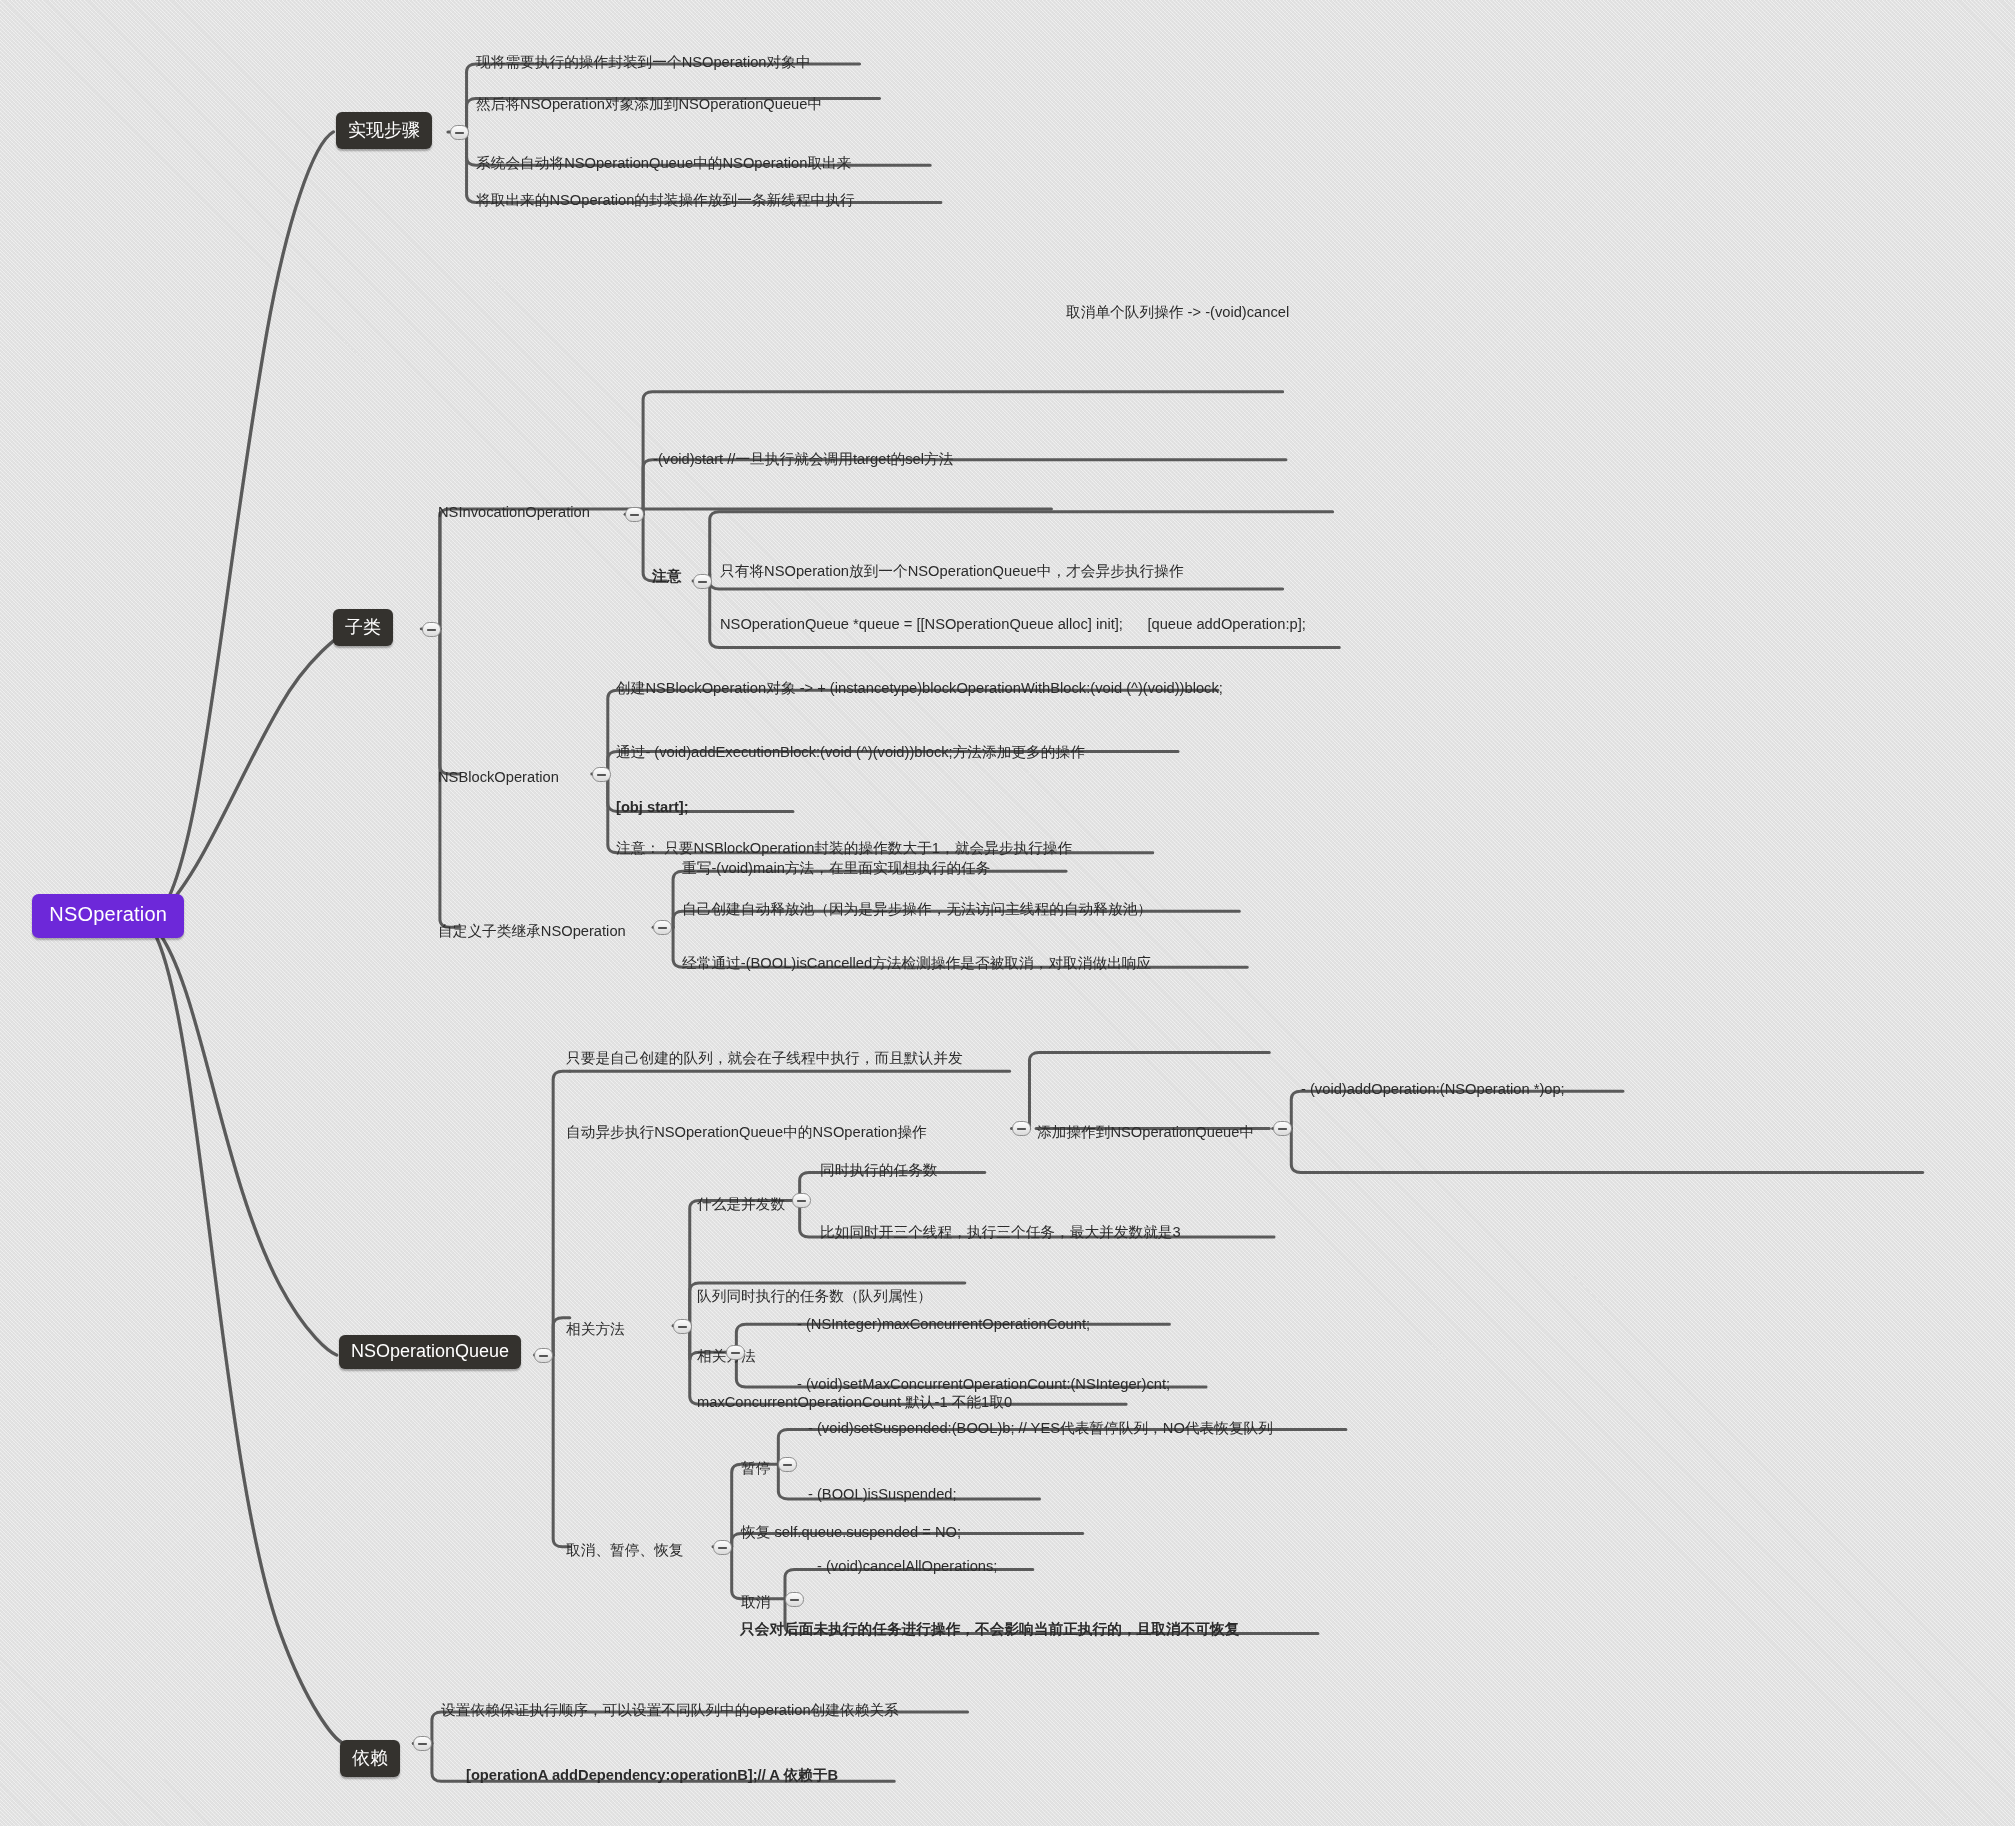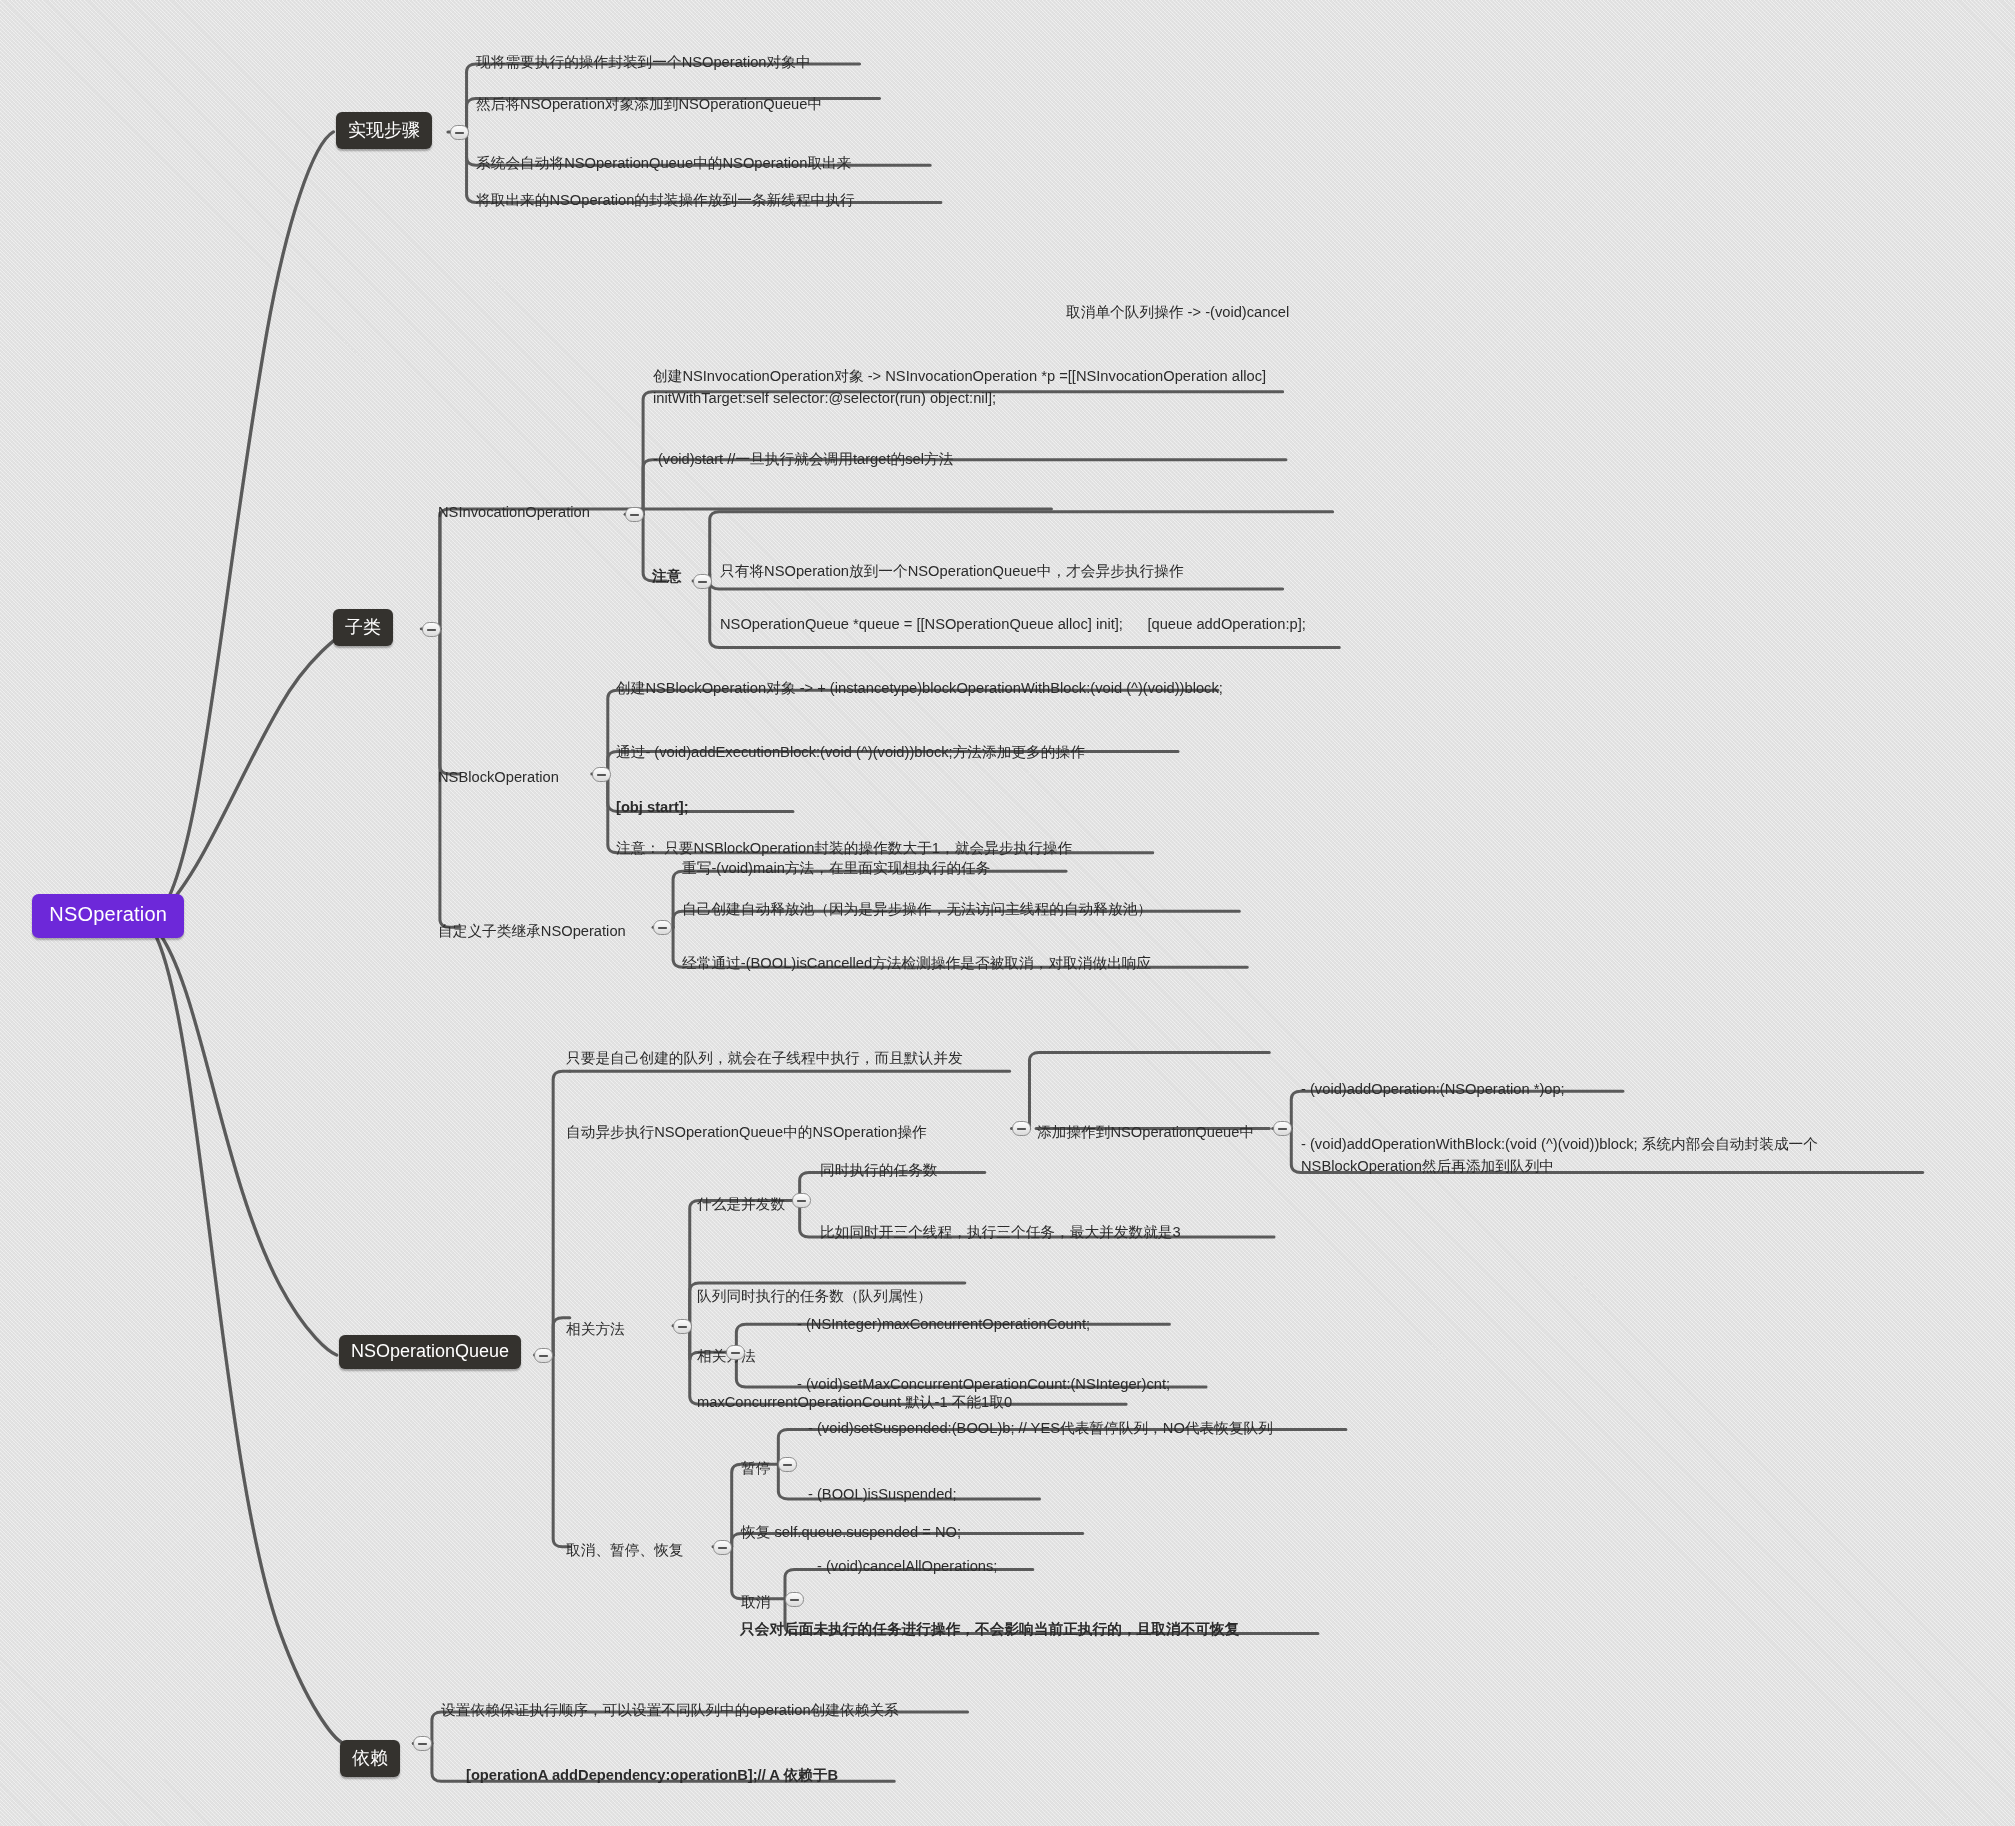--- a/index.html
+++ b/index.html
@@ -171,21 +171,20 @@
   <div class="node leaf" style="left:476px;top:189px;width:493px;">将取出来的NSOperation的封装操作放到一条新线程中执行</div>
 
   <div class="node lvl1" style="left:333px;top:609px;">子类</div>
   <div class="toggle" style="left:422px;top:622px;"></div>
 
   <div class="node leaf" style="left:1066px;top:301px;width:307px;">取消单个队列操作 -&gt; -(void)cancel</div>
 
   <div class="node leaf" style="left:438px;top:501px;">NSInvocationOperation</div>
   <div class="toggle" style="left:625px;top:507px;"></div>
 
-  <div class="node leaf" style="left:653px;top:365px;width:626px;">创建NSInvocationOperation对象 -&gt; NSInvocationOperation *p =[[NSInvocationOperation alloc] initWithTarget:self selector:@selector(run) object:nil];</div>
   <div class="node leaf" style="left:653px;top:448px;width:626px;">-(void)start //一旦执行就会调用target的sel方法</div>
 
   <div class="node leaf b" style="left:652px;top:565px;">注意</div>
   <div class="toggle" style="left:693px;top:574px;"></div>
 
   <div class="node leaf" style="left:720px;top:560px;width:600px;">只有将NSOperation放到一个NSOperationQueue中，才会异步执行操作</div>
   <div class="node leaf" style="left:720px;top:613px;width:600px;">NSOperationQueue *queue = [[NSOperationQueue alloc] init];      [queue addOperation:p];</div>
 
   <div class="node leaf" style="left:438px;top:766px;">NSBlockOperation</div>
   <div class="toggle" style="left:592px;top:767px;"></div>
@@ -206,21 +205,20 @@
   <div class="toggle" style="left:534px;top:1348px;"></div>
 
   <div class="node leaf" style="left:566px;top:1047px;width:600px;">只要是自己创建的队列，就会在子线程中执行，而且默认并发</div>
   <div class="node leaf" style="left:566px;top:1121px;width:453px;">自动异步执行NSOperationQueue中的NSOperation操作</div>
   <div class="toggle" style="left:1012px;top:1121px;"></div>
 
   <div class="node leaf" style="left:1037px;top:1121px;width:253px;">添加操作到NSOperationQueue中</div>
   <div class="toggle" style="left:1273px;top:1121px;"></div>
 
   <div class="node leaf" style="left:1301px;top:1078px;width:600px;">- (void)addOperation:(NSOperation *)op;</div>
-  <div class="node leaf" style="left:1301px;top:1133px;width:626px;">- (void)addOperationWithBlock:(void (^)(void))block; 系统内部会自动封装成一个NSBlockOperation然后再添加到队列中</div>
 
   <div class="node leaf" style="left:566px;top:1318px;">相关方法</div>
   <div class="toggle" style="left:673px;top:1319px;"></div>
 
   <div class="node leaf" style="left:697px;top:1193px;">什么是并发数</div>
   <div class="toggle" style="left:792px;top:1193px;"></div>
   <div class="node leaf" style="left:820px;top:1159px;width:360px;">同时执行的任务数</div>
   <div class="node leaf" style="left:820px;top:1221px;width:506px;">比如同时开三个线程，执行三个任务，最大并发数就是3</div>
 
   <div class="node leaf" style="left:697px;top:1270px;width:333px;margin-top:15px;">队列同时执行的任务数（队列属性）</div>

